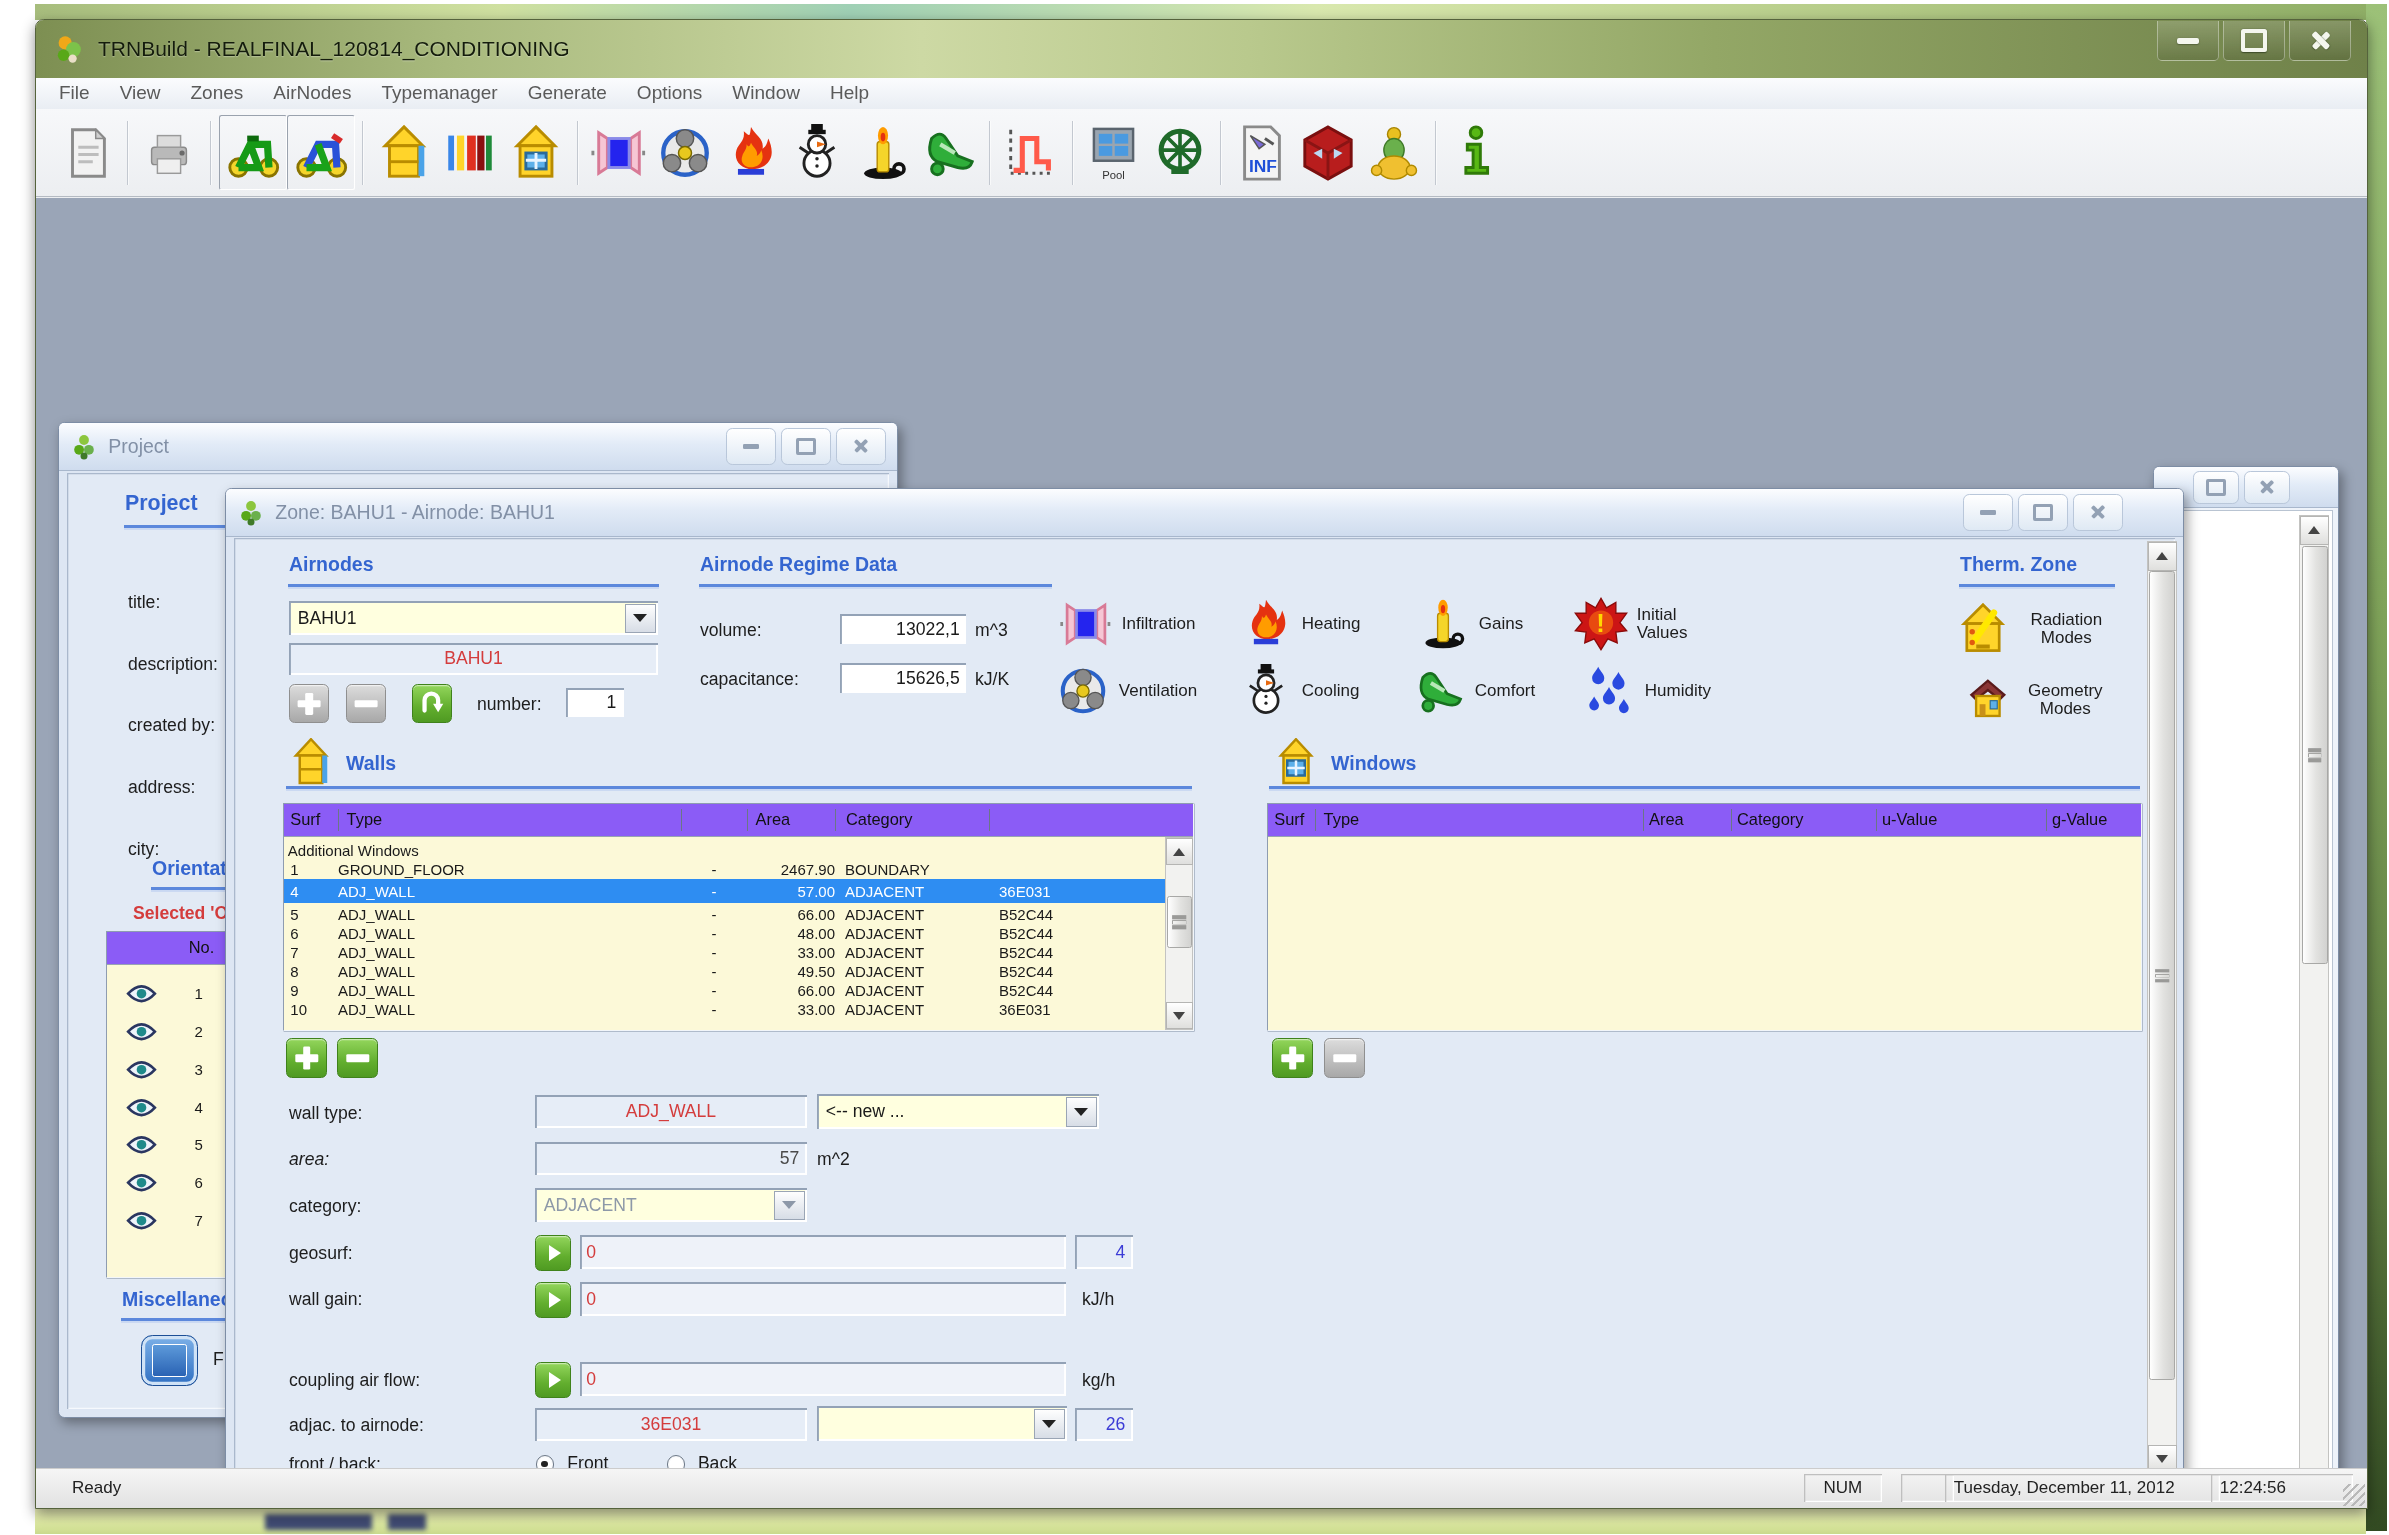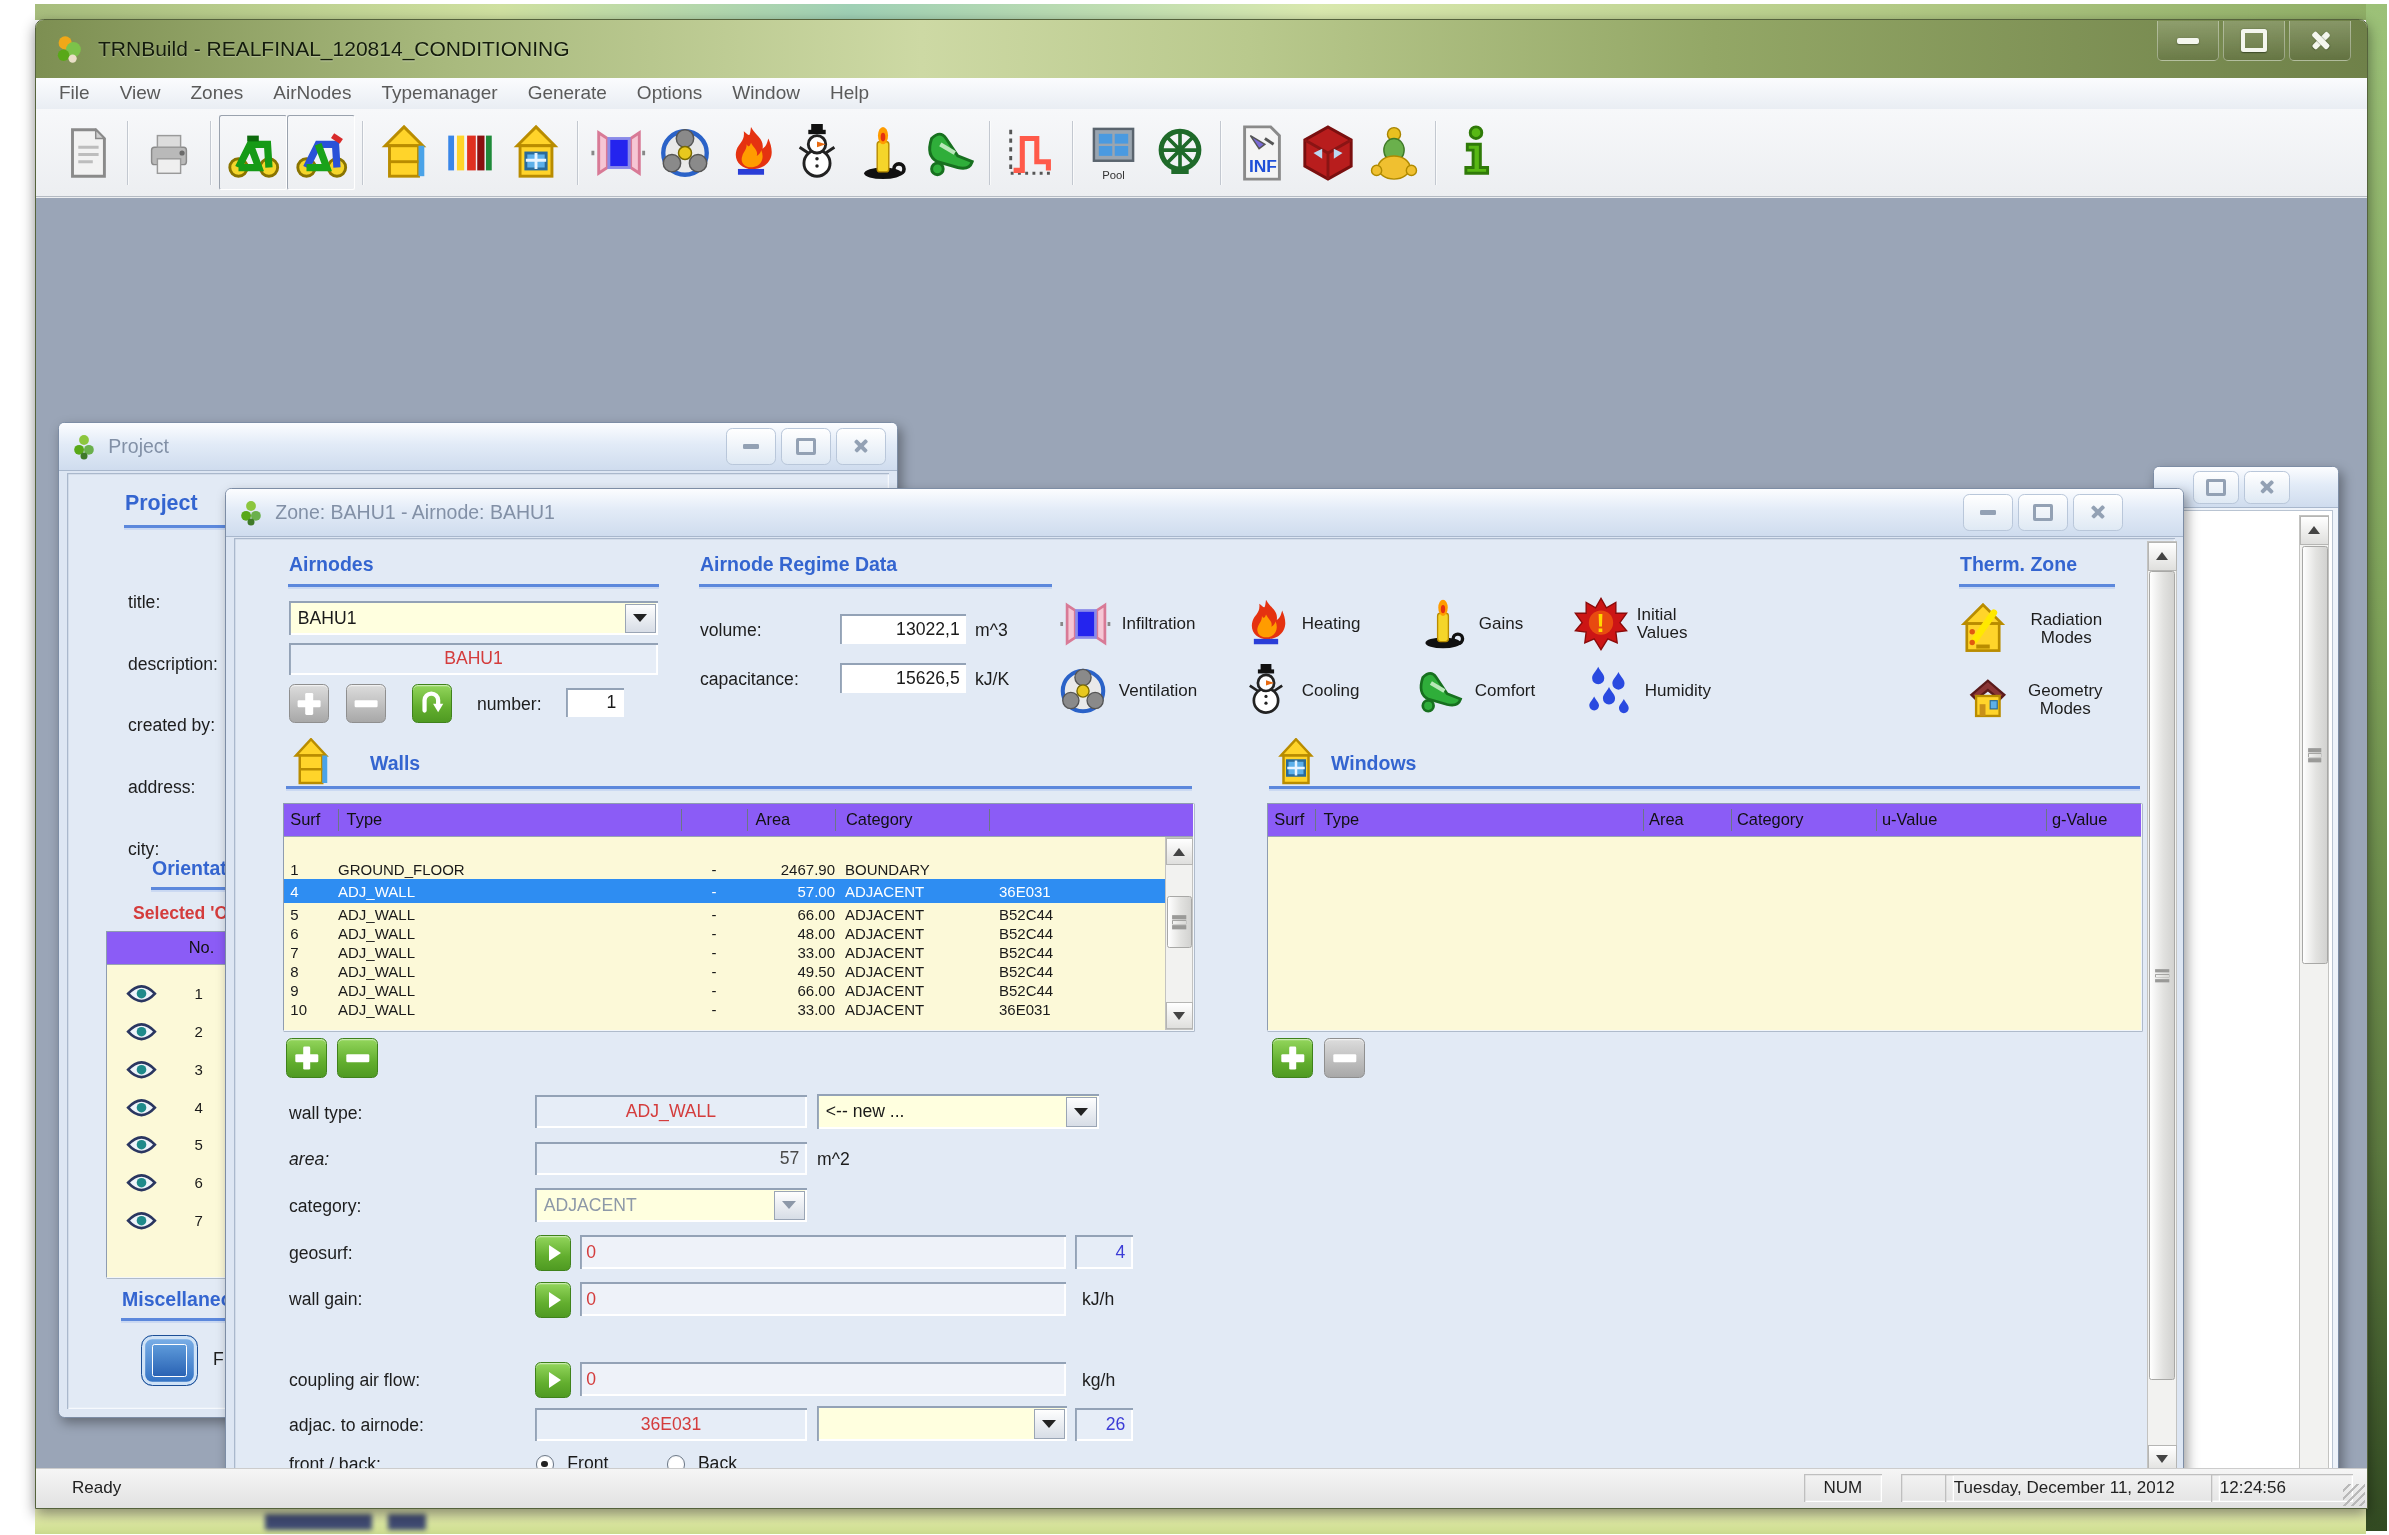--- a/index.html
+++ b/index.html
@@ -631,41 +631,44 @@
       <div class="feat" style="left:1736px;top:187px;">
         <svg viewBox="0 0 40 40" style="width:47px;height:47px;">
             <polygon points="8,16 22,4 36,16 32,20 22,12 12,20" fill="#8a3535" stroke="#5a1a1a" stroke-width="2"></polygon>
             <rect x="12" y="17" width="20" height="17" fill="#ffd42a" stroke="#b98c00" stroke-width="2"></rect>
             <rect x="24" y="21" width="6" height="7" fill="#5db0ea" stroke="#2a6a9a"></rect>
             <rect x="15" y="24" width="5" height="10" fill="#c89018"></rect>
           </svg>
         <span class="flabel" style="width:95px;text-align:center;">Geometry Modes</span>
       </div>
 
-      <div class="feat" style="left:60px;top:249px;gap:24px;">
+      <div class="feat" style="left:60px;top:249px;">
         <svg viewBox="0 0 40 40" style="width:50px;height:50px;">
             <polygon points="20,1 32,14 8,14" fill="#ffd42a" stroke="#b98c00" stroke-width="2"></polygon>
             <rect x="11" y="14" width="18" height="22" fill="#ffd42a" stroke="#b98c00" stroke-width="2"></rect>
             <rect x="29" y="14" width="4" height="22" fill="#4aa3e8"></rect>
             <path d="M11 25h18" stroke="#b98c00" stroke-width="2"></path>
           </svg>
         <span class="h-blue" style="position:static;margin-left:10px;">Walls</span>
       </div>
       <div class="h-line" style="left:60px;top:297px;width:906px;"></div>
 
       <div class="dtable" style="left:57px;top:314px;width:909px;height:226px;">
         <div class="dthead">
           <span class="c c-surf">Surf</span>
           <span class="c c-type" style="padding-left:7.6px;">Type</span>
           <span class="c c-dash"></span>
           <span class="c c-area" style="text-align:left;padding-left:7.6px;">Area</span>
           <span class="c c-cat">Category</span>
           <span class="c c-adj"></span>
         </div>
         <div class="dtbody">
+          <div class="trow" style="top:3.8px;">
+              <span style="padding-left:3.8px;">Additional Windows</span>
+            </div>
           <div class="trow" style="top:23px;">
             <span class="c c-surf">1</span>
               <span class="c c-type">GROUND_FLOOR</span>
               <span class="c c-dash">-</span>
               <span class="c c-area">2467.90</span>
               <span class="c c-cat">BOUNDARY</span>
               <span class="c c-adj"></span>
           </div>
           <div class="trow sel" style="top:42px;height:24px;">
             <span class="c c-surf">4</span>

